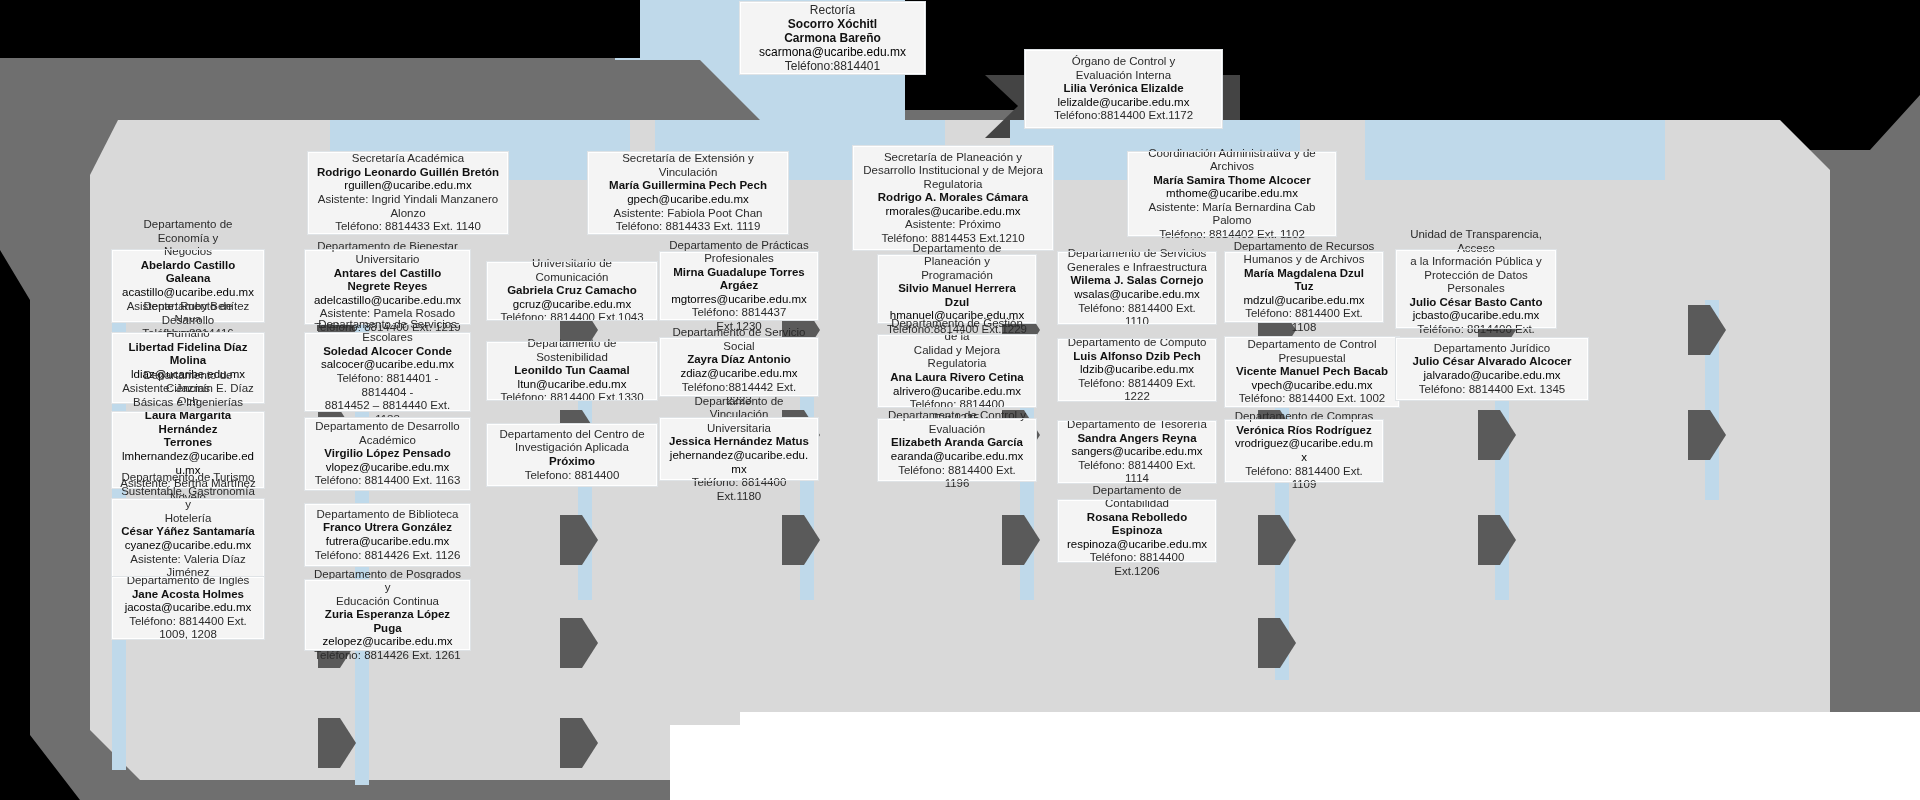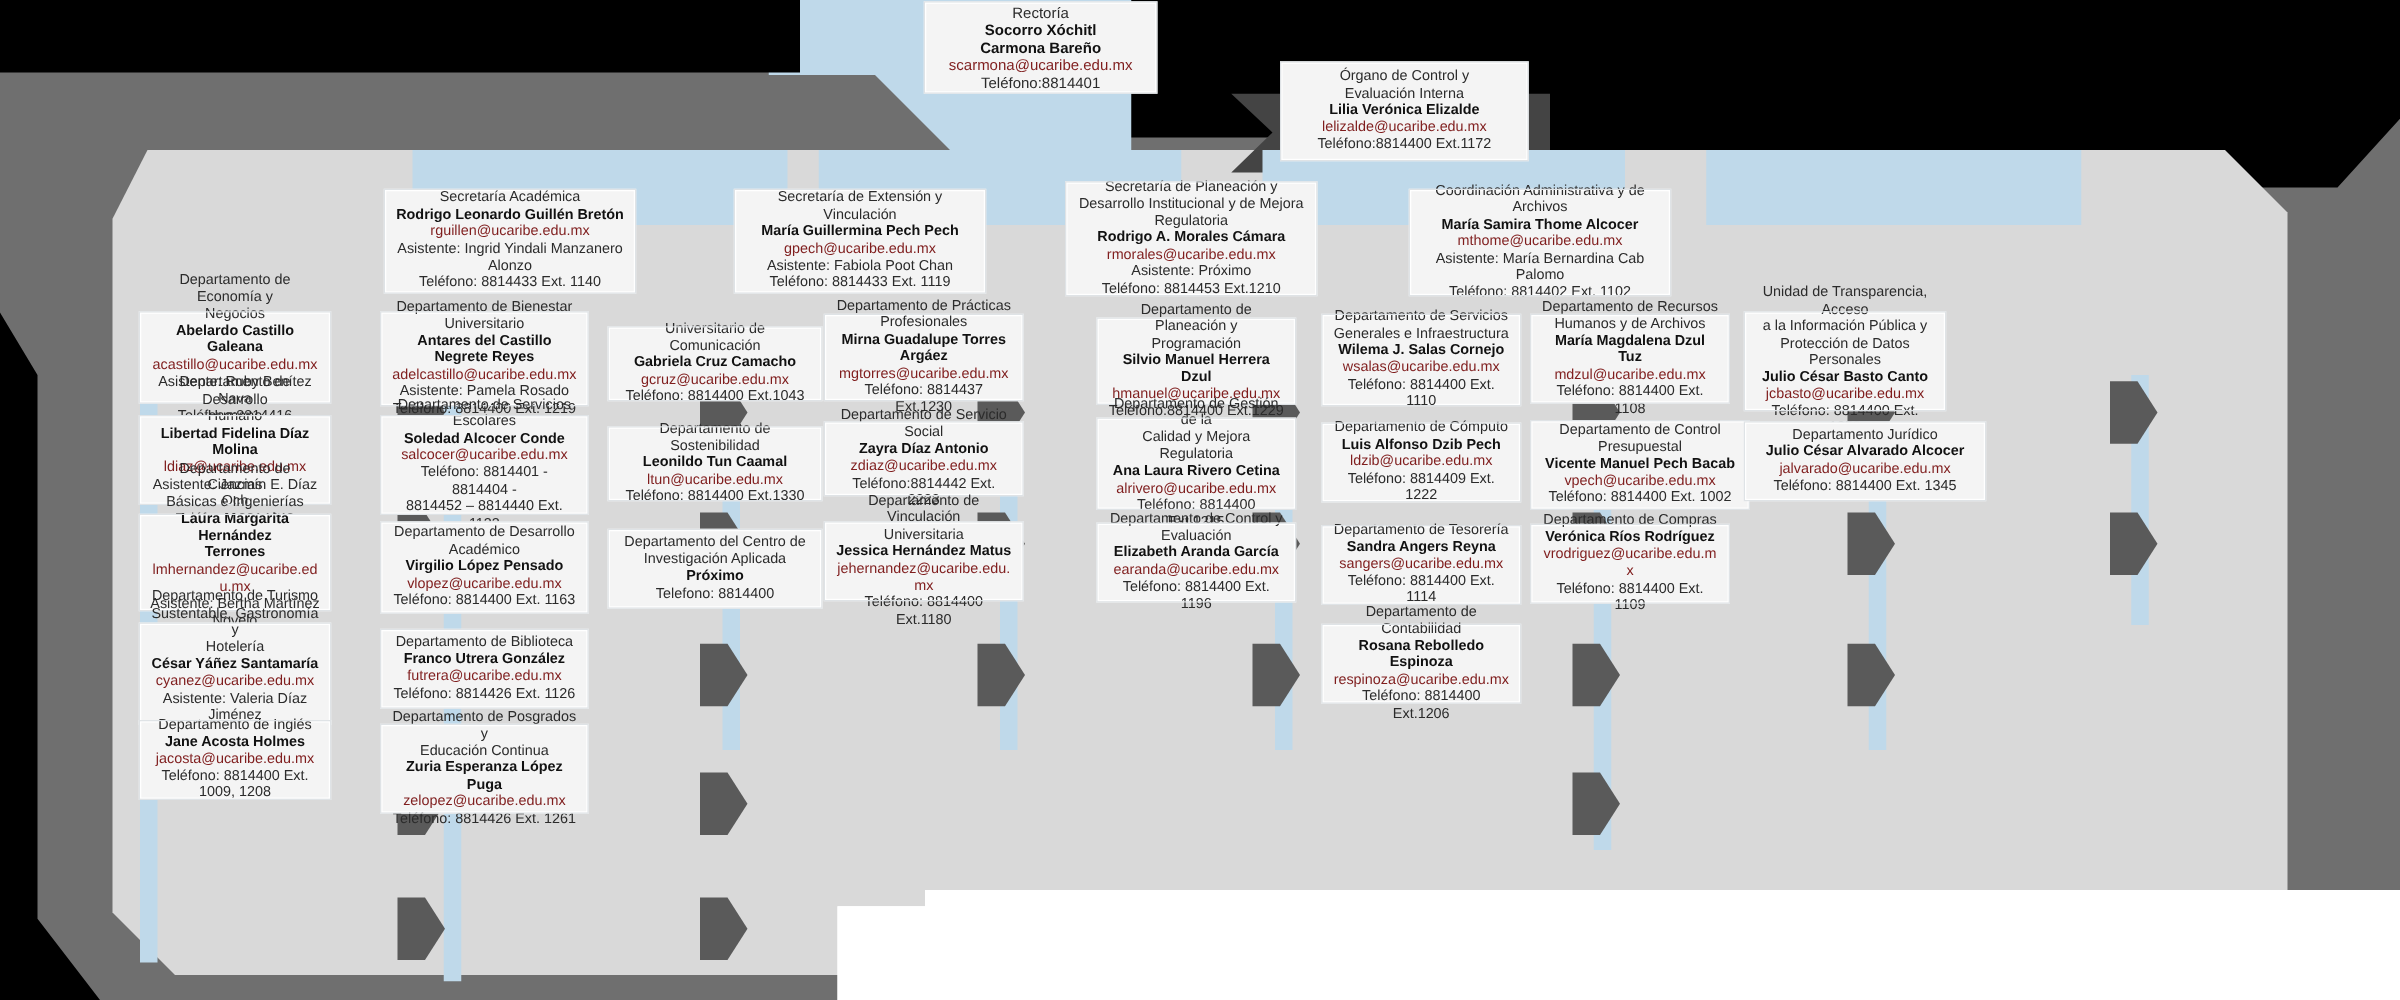--- a/index.html
+++ b/index.html
@@ -27,21 +27,21 @@
     color:#1b1b1b;
     padding:6px 7px;
     line-height:1.18;
     display:flex;
     flex-direction:column;
     justify-content:center;
     z-index:5;
   }
   .node .ttl{font-size:11.5px;color:#2b2b2b;}
   .node .nm{font-size:11.5px;font-weight:bold;color:#111;}
-  .node .em{font-size:11.5px;color:#7f1d1d;word-break:break-all;}
+  .node .em{font-size:11.5px;color:#000000;word-break:break-all;}
   .node .as{font-size:11.5px;color:#2b2b2b;}
   .node .tel{font-size:11.5px;color:#2b2b2b;}
 
   .node.root .ttl,.node.root .nm,.node.root .em,.node.root .tel{font-size:12px;}
 </style>
 </head>
 <body>
 
 <div id="canvas">
 
@@ -154,21 +154,21 @@
 
   <div class="node" style="left:588px;top:152px;width:200px;height:82px;">
     <div class="ttl">Secretaría de Extensión y</div>
     <div class="ttl">Vinculación</div>
     <div class="nm">María Guillermina Pech Pech</div>
     <div class="em">gpech@ucaribe.edu.mx</div>
     <div class="as">Asistente: Fabiola Poot Chan</div>
     <div class="tel">Teléfono: 8814433 Ext. 1119</div>
   </div>
 
-  <div class="node" style="left:853px;top:146px;width:200px;height:90px;">
+  <div class="node" style="left:853px;top:146px;width:200px;height:104px;">
     <div class="ttl">Secretaría de Planeación y</div>
     <div class="ttl">Desarrollo Institucional y de Mejora</div>
     <div class="ttl">Regulatoria</div>
     <div class="nm">Rodrigo A. Morales Cámara</div>
     <div class="em">rmorales@ucaribe.edu.mx</div>
     <div class="as">Asistente: Próximo</div>
     <div class="tel">Teléfono: 8814453 Ext.1210</div>
   </div>
 
   <div class="node" style="left:1128px;top:152px;width:208px;height:84px;">

